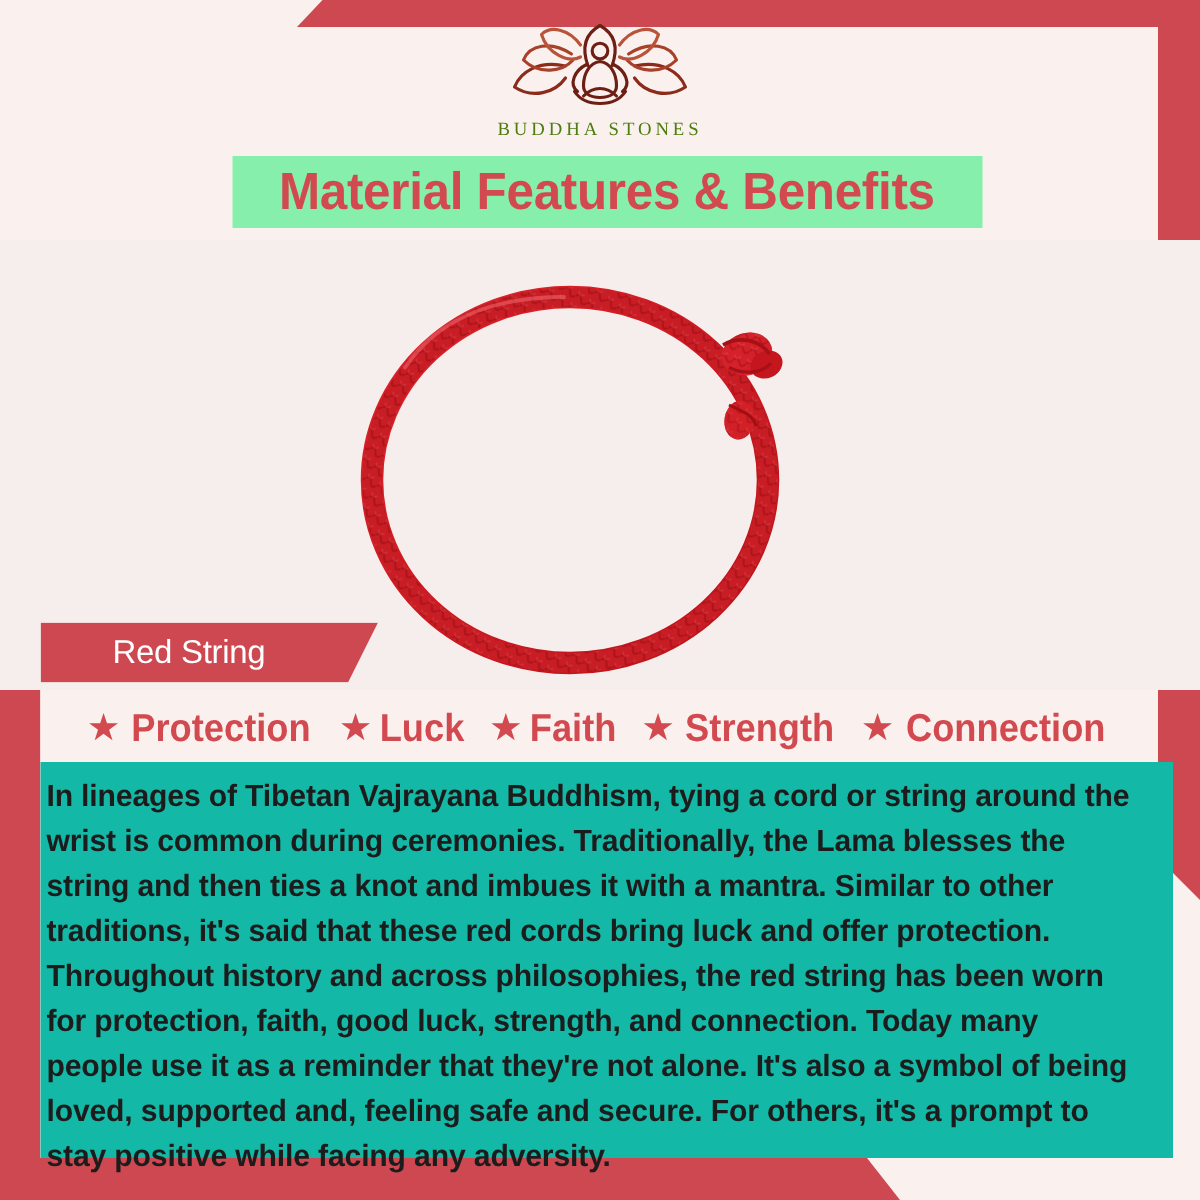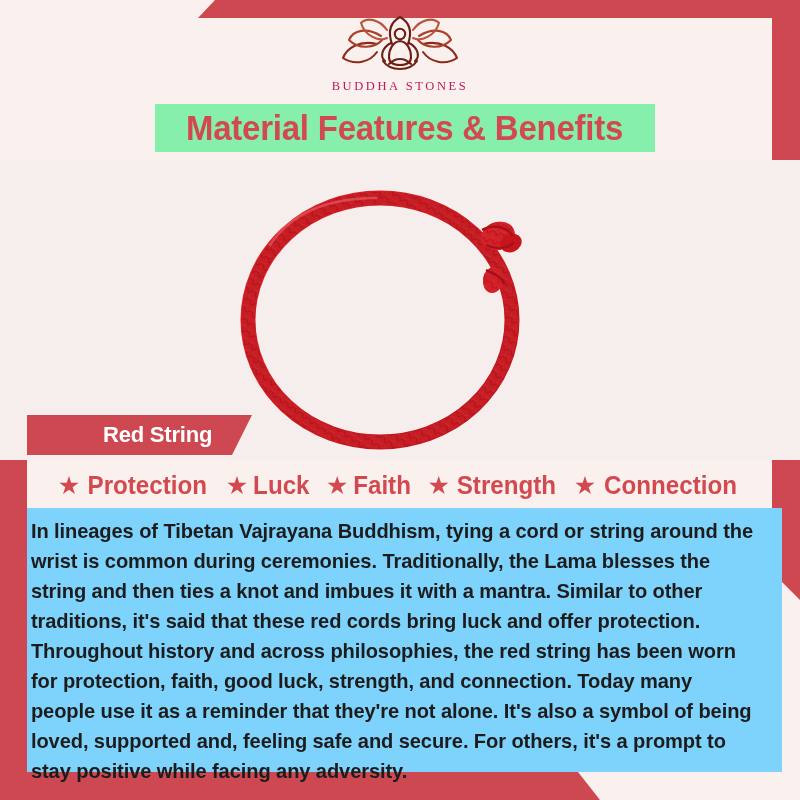--- a/index.html
+++ b/index.html
@@ -63,21 +63,21 @@
   .logo-mark {
     display: block;
     margin: 0 auto;
   }
   .logo-wordmark {
     display: block;
     margin-top: 3px;
     font-family: "Liberation Serif", serif;
     font-size: 12.5px;
     letter-spacing: 2.6px;
-    color: #be185d;
+    color: #4d7c0f;
     font-weight: 400;
   }
 
   
   .title-band {
     position: absolute;
     left: 155px; top: 104px;
     width: 500px; height: 48px;
     background: #86efac;
     display: flex;
@@ -111,23 +111,23 @@
   .banner {
     position: absolute;
     left: 27px; top: 415px;
     width: 225px; height: 40px;
     background: #cd4850;
     clip-path: polygon(0 0, 225px 0, 205px 40px, 0 40px);
     display: flex;
     align-items: center;
   }
   .banner-label {
-    margin-left: 76px;
+    margin-left: 48px;
     color: #ffffff;
-    font-weight: bold;
+    font-weight: normal;
     font-size: 22px;
     letter-spacing: -0.2px;
     white-space: nowrap;
     text-align: right;
   }
 
   
   .features {
     position: absolute;
     left: 0; top: 463px;
@@ -155,21 +155,21 @@
     font-size: 26px;
     color: #d24a50;
     transform: scaleX(0.93);
   }
 
   
   .body-panel {
     position: absolute;
     left: 27px; top: 508px;
     width: 755px; height: 264px;
-    background: #7dd3fc;
+    background: #14b8a6;
   }
   .body-text {
     margin: 0;
     padding: 8px 14px 0 4px;
     font-family: "Liberation Sans Narrow", "Liberation Sans", sans-serif;
     font-weight: bold;
     font-size: 20.4px;
     line-height: 30px;
     color: #1c1c1c;
     letter-spacing: -0.1px;

